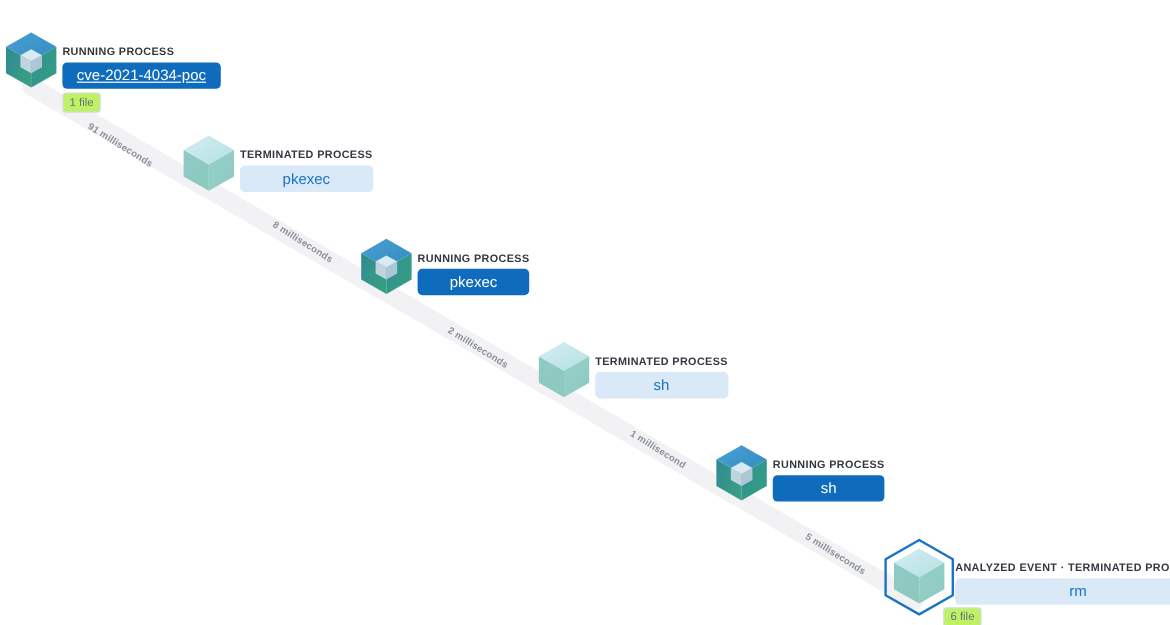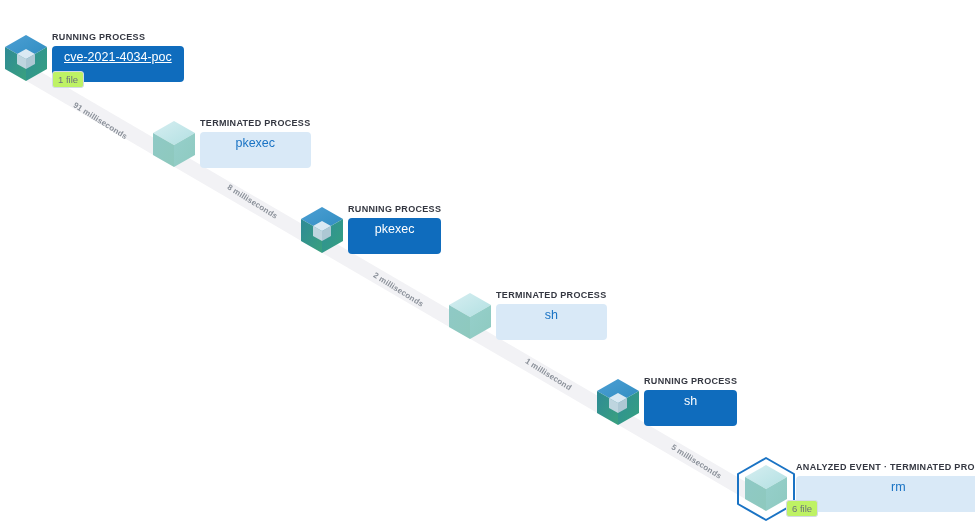--- a/index.html
+++ b/index.html
@@ -64,21 +64,21 @@
     letter-spacing: 0.035em;
     color: #343741;
     line-height: 11px;
     white-space: nowrap;
     margin-bottom: 3px;
     text-transform: uppercase;
   }
   .node-badge {
     display: block;
     box-sizing: border-box;
-    height: 36px;
+    height: 22px;
     line-height: 22px;
     border-radius: 4px;
     font-size: 12.5px;
     text-align: center;
     white-space: nowrap;
     padding: 0 12px;
     cursor: pointer;
   }
   .node-badge.running {
     background: #0f6cbd;

